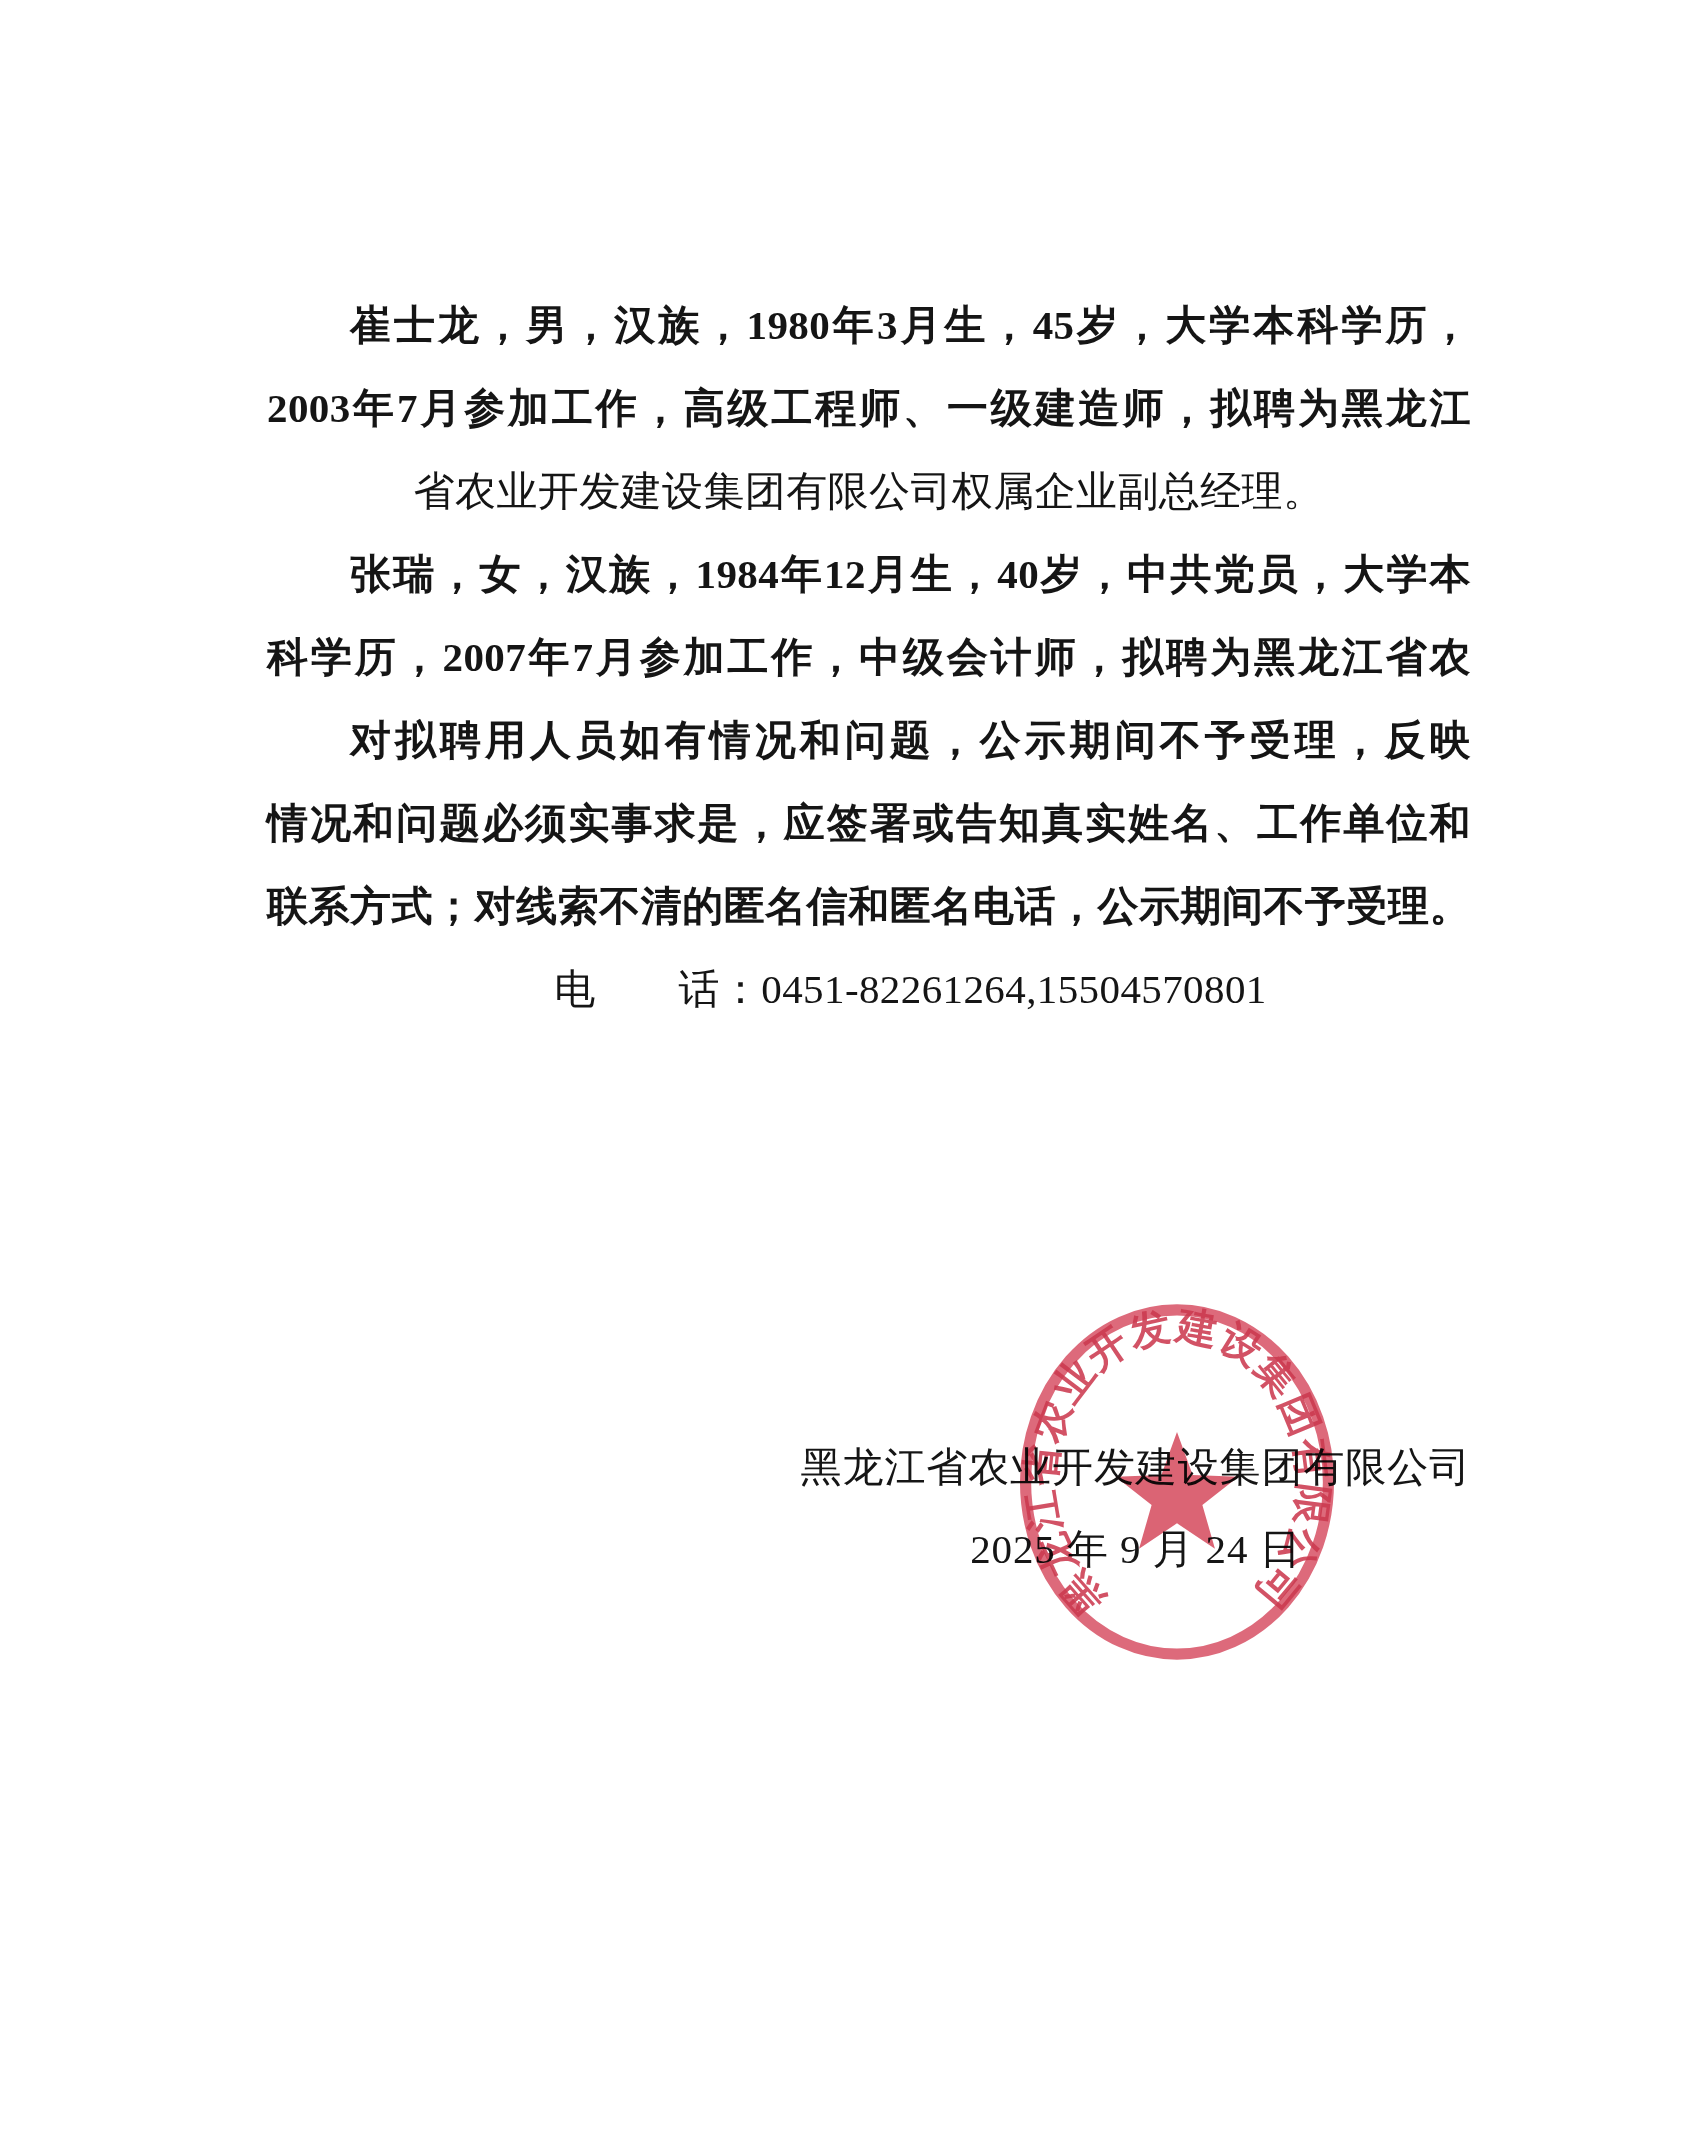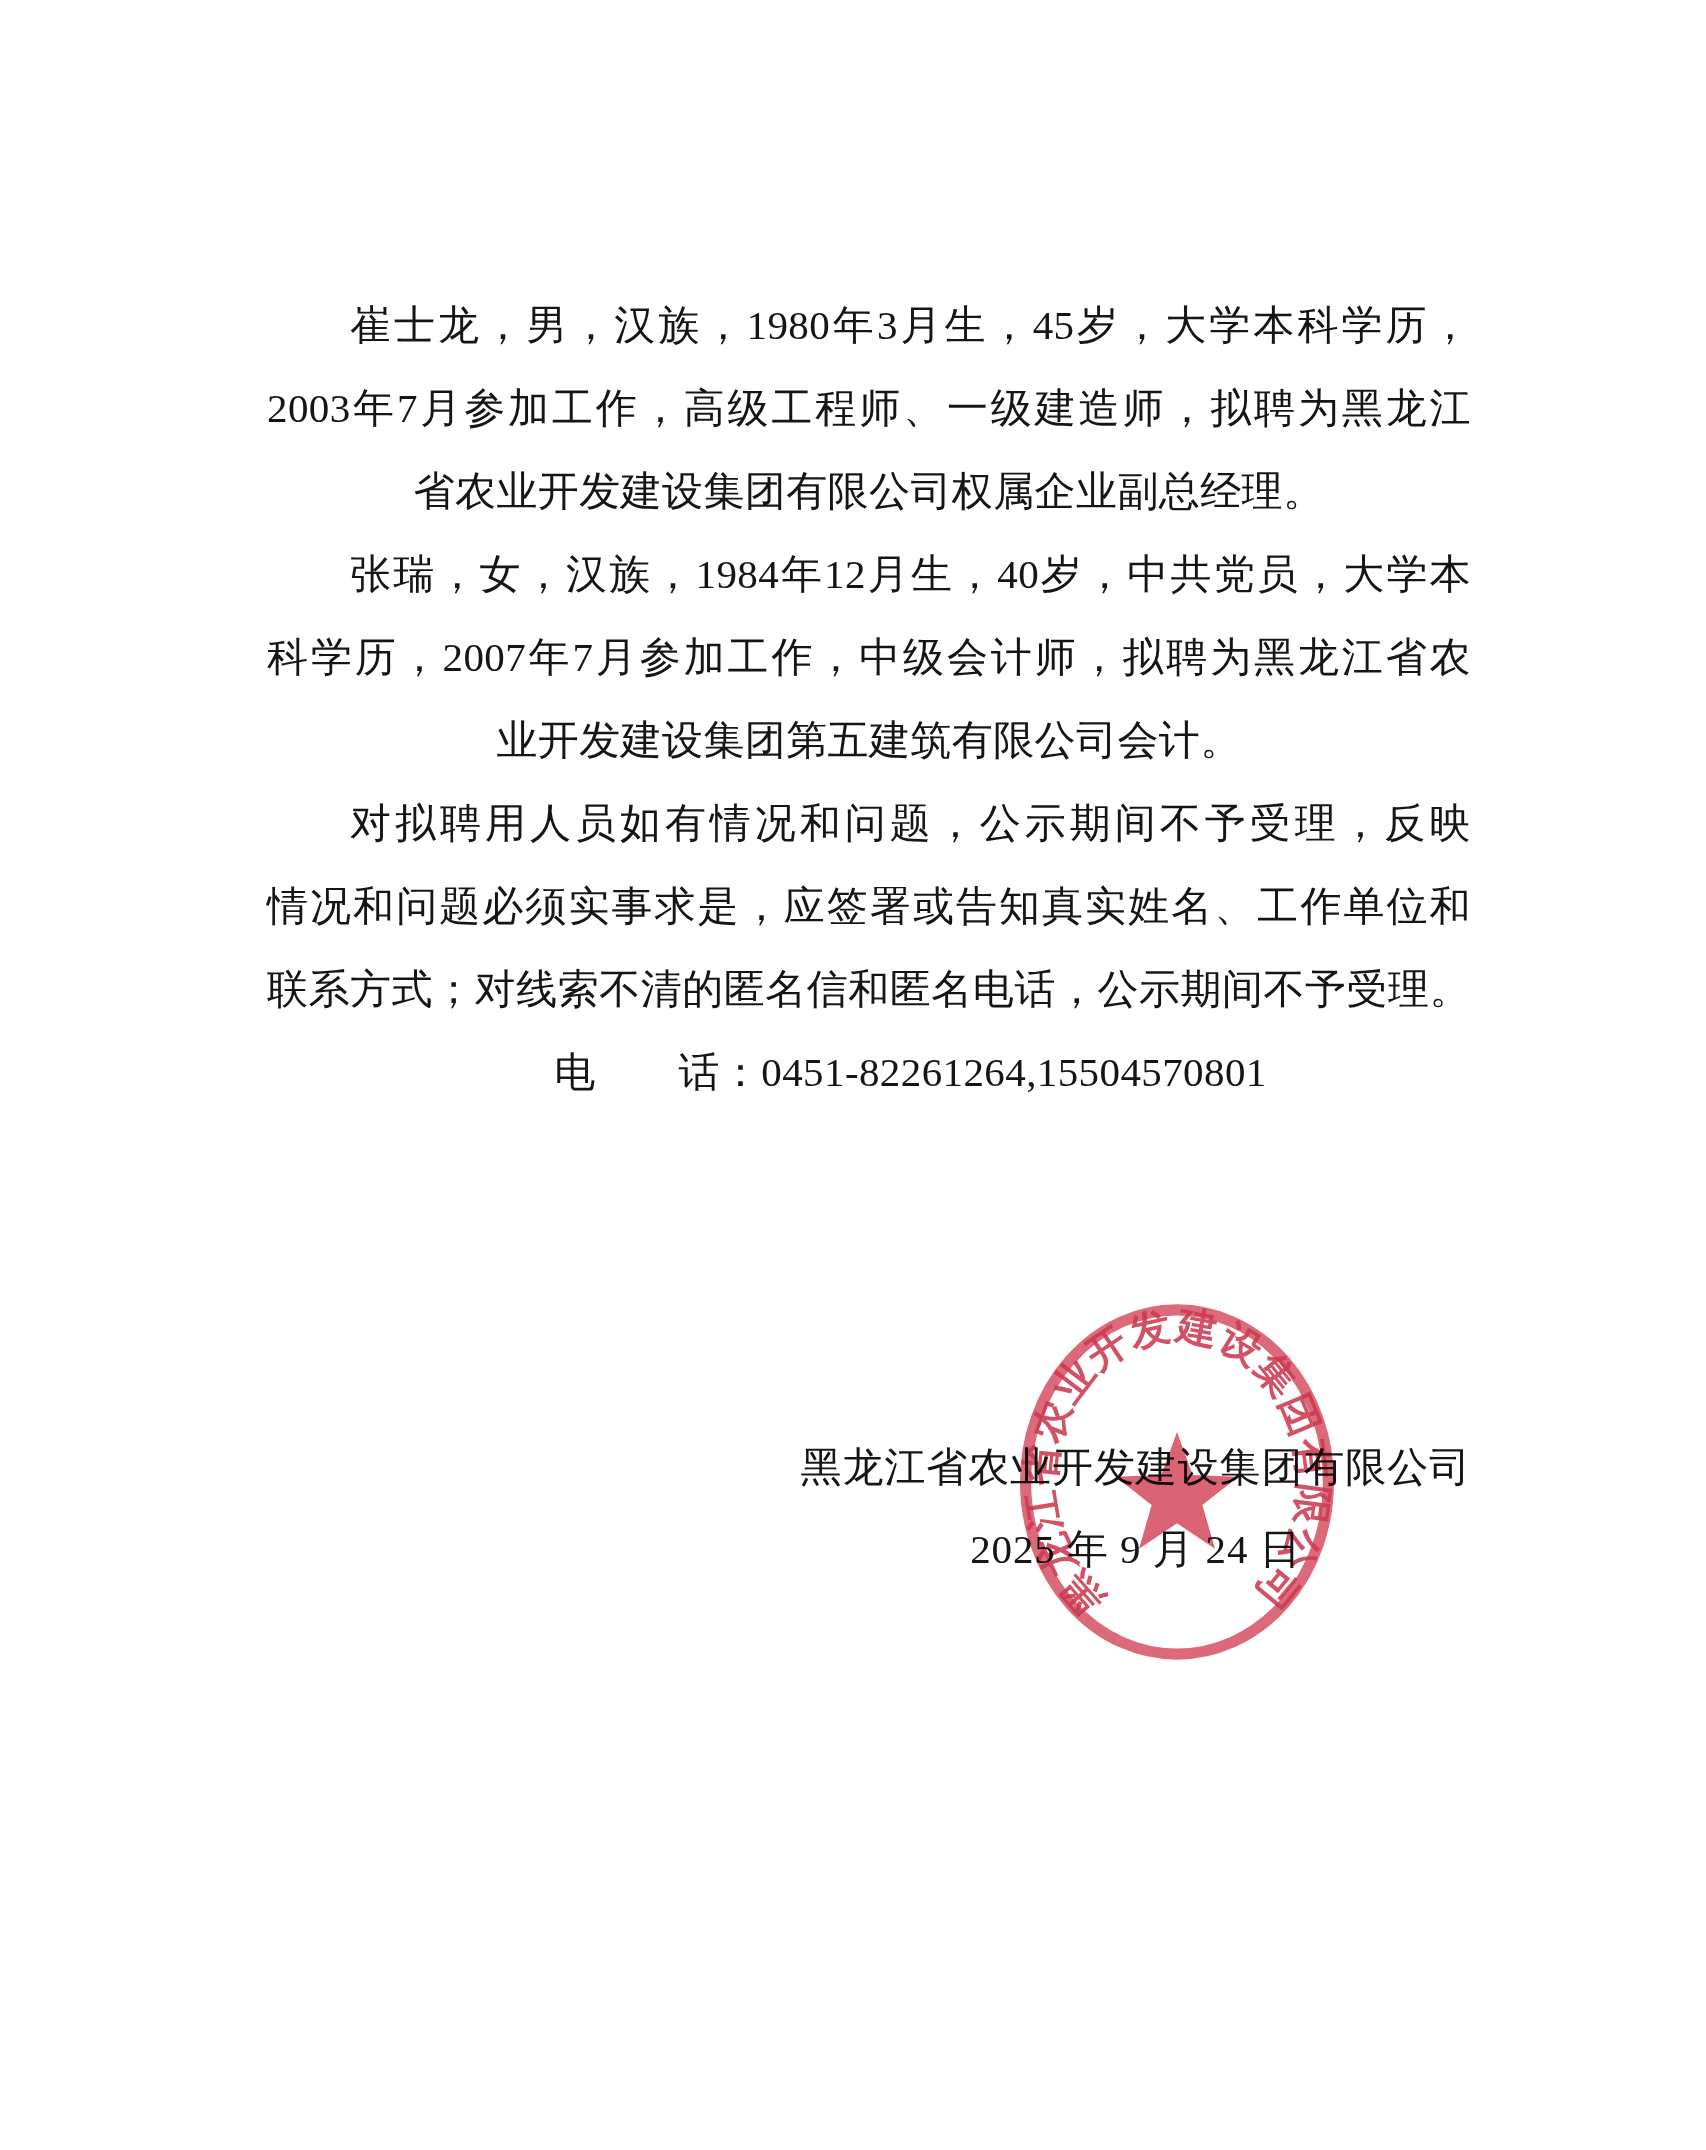--- a/index.html
+++ b/index.html
@@ -25,20 +25,21 @@
     line-height: 83px;
     letter-spacing: 0.4px;
     white-space: nowrap;
   }
   .doc .line { height: 83px; text-align: center; }
   .doc .line.indent { text-indent: 83px; }
   .doc .line.fill {
     white-space: normal;
     text-align: justify;
     text-align-last: justify;
+    font-weight: bold;
   }
   .sig-block {
     position: absolute;
     top: 1426px;
     right: 235px;
     text-align: center;
     font-size: 41px;
     line-height: 82px;
     letter-spacing: 0.9px;
     white-space: nowrap;
@@ -64,21 +65,20 @@
 <body>
 
 <div class="page">
 
   <div class="doc">
     <div class="line indent fill">崔士龙，男，汉族，1980年3月生，45岁，大学本科学历，</div>
     <div class="line fill">2003年7月参加工作，高级工程师、一级建造师，拟聘为黑龙江</div>
     <div class="line">省农业开发建设集团有限公司权属企业副总经理。</div>
     <div class="line indent fill">张瑞，女，汉族，1984年12月生，40岁，中共党员，大学本</div>
     <div class="line fill">科学历，2007年7月参加工作，中级会计师，拟聘为黑龙江省农</div>
-    <div class="line">业开发建设集团第五建筑有限公司会计。</div>
     <div class="line indent fill">对拟聘用人员如有情况和问题，公示期间不予受理，反映</div>
     <div class="line fill">情况和问题必须实事求是，应签署或告知真实姓名、工作单位和</div>
     <div class="line fill">联系方式；对线索不清的匿名信和匿名电话，公示期间不予受理。</div>
     <div class="line indent">电　　话：0451-82261264,15504570801</div>
   </div>
 
   <div class="sig-block">
     <div>黑龙江省农业开发建设集团有限公司</div>
     <div>2025 年 9 月 24 日</div>
   </div>

